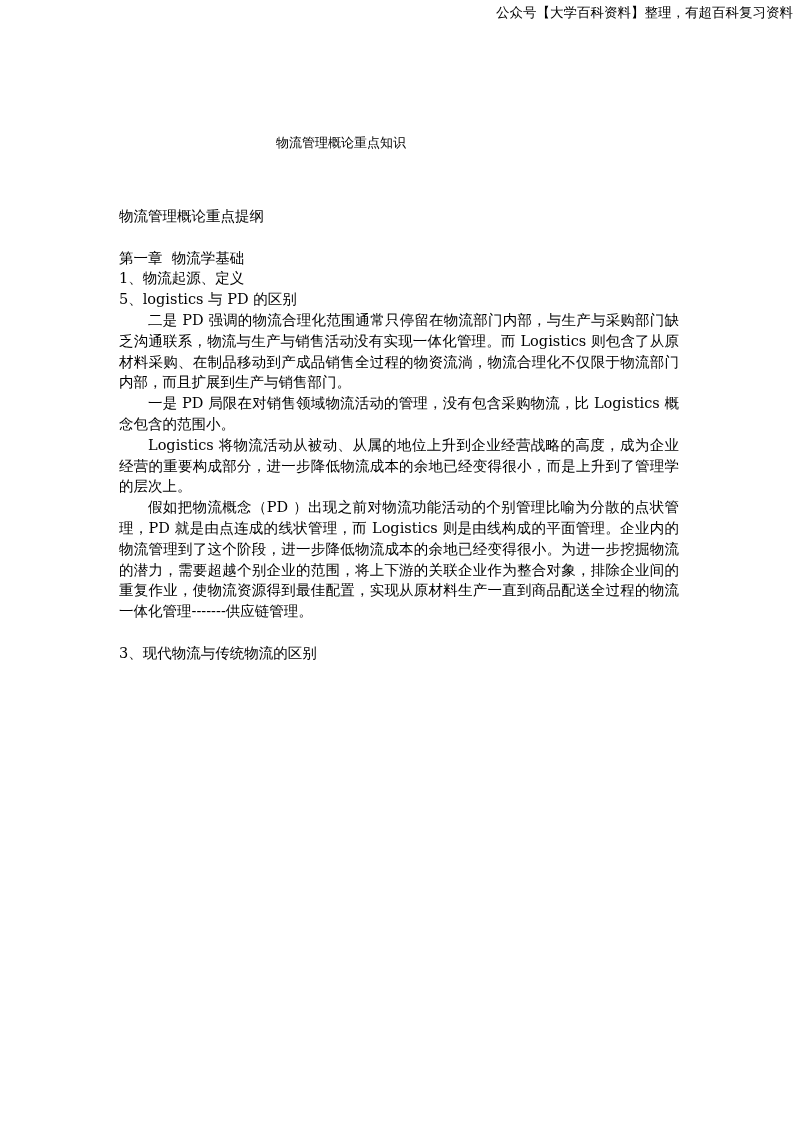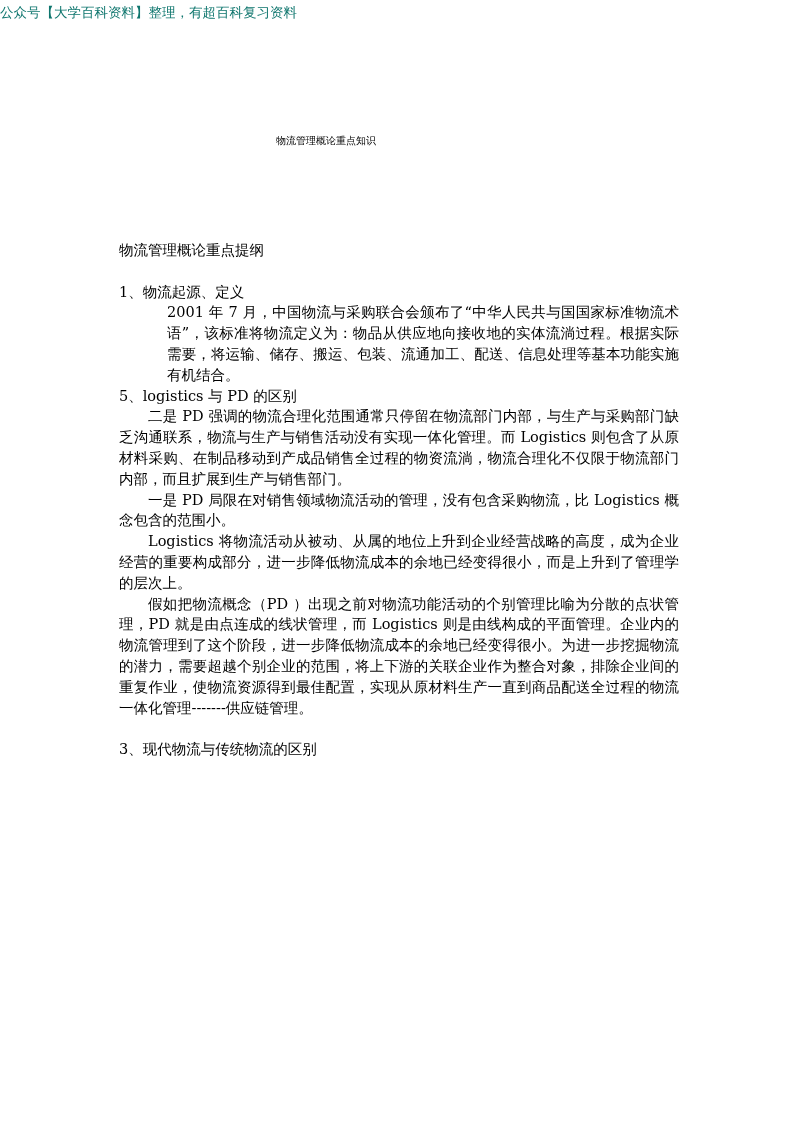--- a/index.html
+++ b/index.html
@@ -2,48 +2,48 @@
 <html><head>
   <meta charset="utf-8">
   <style>
     html, body { margin: 0; padding: 0; background: #ffffff; }
     body {
       width: 793px; height: 1122px; position: relative; overflow: hidden;
       font-family: "DejaVu Serif", "Liberation Serif", serif;
       color: #000000;
     }
     .header {
-      position: absolute; top: 4px; left: 0; width: 793px; text-align: left;
-      font-size: 13.5px; color: #0f766e;
+      position: absolute; top: 4px; left: 0; width: 793px; text-align: right;
+      font-size: 13.5px; color: #000000;
     }
     .doc-title {
       position: absolute; top: 134px; left: 276px;
-      font-size: 10px;
+      font-size: 13px;
     }
     .content {
-      position: absolute; left: 119px; top: 240px; width: 560px;
+      position: absolute; left: 119px; top: 206px; width: 560px;
       font-size: 14.5px; line-height: 20.8px;
     }
     .p { margin: 0; text-align: justify; text-align-last: left; }
     .gap { height: 20.8px; }
     .indent-block { padding-left: 48px; }
     .first-indent { text-indent: 29px; }
   </style>
 </head>
 <body>
 
 <div class="header">公众号【大学百科资料】整理，有超百科复习资料</div>
 
 <div class="doc-title">物流管理概论重点知识</div>
 
 <div class="content">
   <p class="p">物流管理概论重点提纲</p>
   <div class="gap"></div>
+  <p class="p" style="white-space:pre;">第一章  物流学基础</p>
   <p class="p">1、物流起源、定义</p>
-  <p class="p indent-block">2001 年 7 月，中国物流与采购联合会颁布了“中华人民共与国国家标准物流术语”，该标准将物流定义为：物品从供应地向接收地的实体流淌过程。根据实际需要，将运输、储存、搬运、包装、流通加工、配送、信息处理等基本功能实施有机结合。</p>
   <p class="p">5、logistics 与 PD 的区别</p>
   <p class="p first-indent">二是 PD 强调的物流合理化范围通常只停留在物流部门内部，与生产与采购部门缺乏沟通联系，物流与生产与销售活动没有实现一体化管理。而 Logistics 则包含了从原材料采购、在制品移动到产成品销售全过程的物资流淌，物流合理化不仅限于物流部门内部，而且扩展到生产与销售部门。</p>
   <p class="p first-indent">一是 PD 局限在对销售领域物流活动的管理，没有包含采购物流，比 Logistics 概念包含的范围小。</p>
   <p class="p first-indent">Logistics 将物流活动从被动、从属的地位上升到企业经营战略的高度，成为企业经营的重要构成部分，进一步降低物流成本的余地已经变得很小，而是上升到了管理学的层次上。</p>
   <p class="p first-indent">假如把物流概念（PD ）出现之前对物流功能活动的个别管理比喻为分散的点状管理，PD 就是由点连成的线状管理，而 Logistics 则是由线构成的平面管理。企业内的物流管理到了这个阶段，进一步降低物流成本的余地已经变得很小。为进一步挖掘物流的潜力，需要超越个别企业的范围，将上下游的关联企业作为整合对象，排除企业间的重复作业，使物流资源得到最佳配置，实现从原材料生产一直到商品配送全过程的物流一体化管理-------供应链管理。</p>
   <div class="gap"></div>
   <p class="p">3、现代物流与传统物流的区别</p>
 </div>
 
 </body></html>

